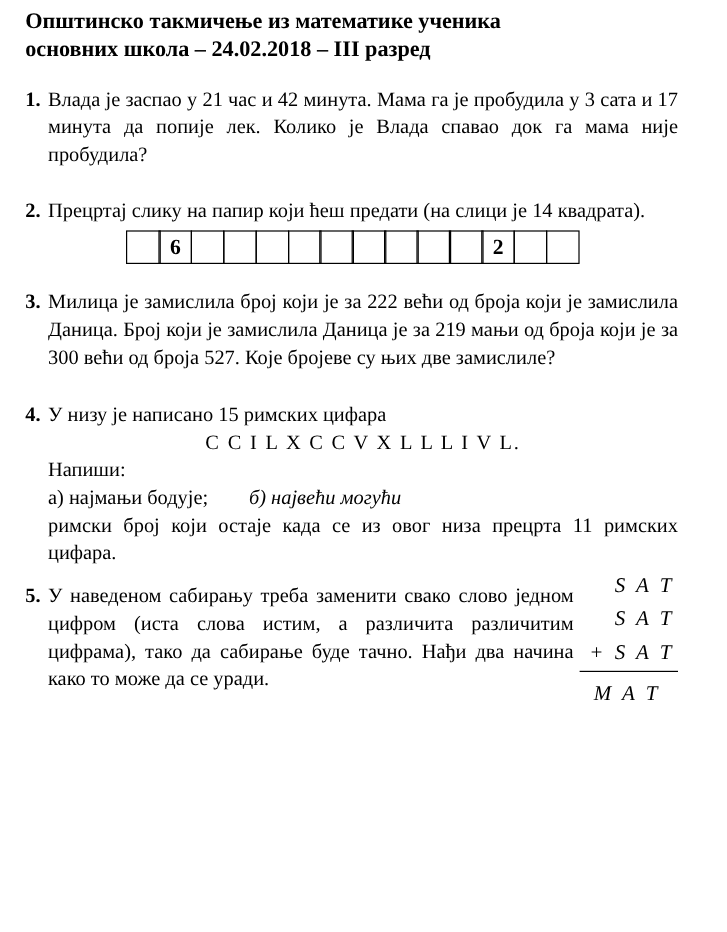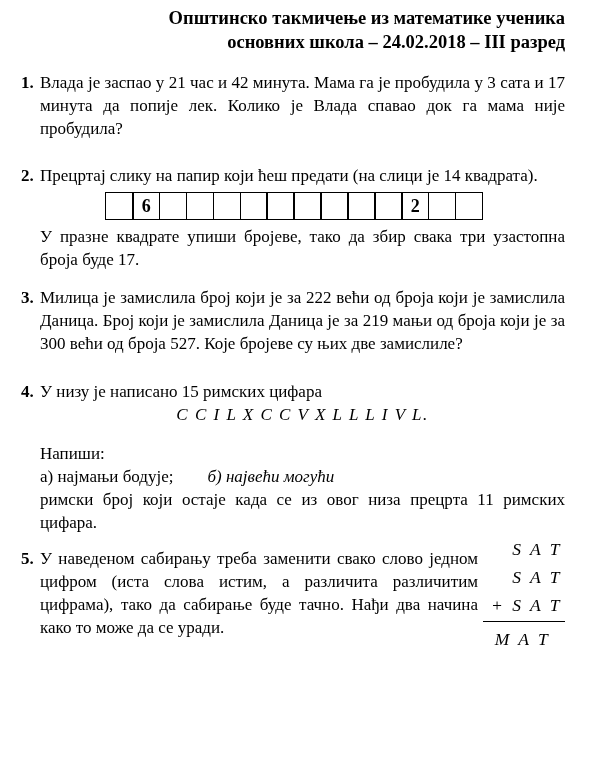--- a/index.html
+++ b/index.html
@@ -9,21 +9,21 @@
     box-sizing: border-box;
     background: #ffffff;
     color: #000000;
     font-family: "Liberation Serif", "DejaVu Serif", serif;
     font-size: 17px;
     line-height: 23px;
     padding: 6px 41px 0 21px;
     overflow: hidden;
   }
   .title {
-    text-align: right;
+    text-align: left;
     font-weight: bold;
     font-size: 18.5px;
     line-height: 24px;
     margin-bottom: 17px;
   }
   .problem { display: flex; }
   .p1 { margin-bottom: 24px; }
   .p2 { margin-bottom: 15px; }
   .p3 { margin-bottom: 25px; }
   .p4 { margin-bottom: 13px; }
@@ -49,23 +49,22 @@
     justify-content: center;
     font-weight: bold;
     font-size: 18px;
   }
   .cell + .cell { margin-left: -1.6px; }
 
   
   .roman {
     text-align: center;
     letter-spacing: 1.5px;
-    font-style: italic;
   }
-  .napisi { margin-top: 16px; }
+  .napisi { margin-top: 0; }
   .opt-b { margin-left: 34px; font-style: italic; }
 
   
   .p5-wrap { display: flex; }
   .p5-text { width: 438px; text-align: justify; }
   .addition {
     margin-left: auto;
     margin-top: -12px;
     font-style: italic;
     font-size: 17.5px;
@@ -111,21 +110,20 @@
         <div class="cell"></div>
         <div class="cell"></div>
         <div class="cell"></div>
         <div class="cell"></div>
         <div class="cell"></div>
         <div class="cell"></div>
         <div class="cell">2</div>
         <div class="cell"></div>
         <div class="cell"></div>
       </div>
-      <div class="just">У празне квадрате упиши бројеве, тако да збир свака три узастопна броја буде 17.</div>
     </div>
   </div>
 
   <div class="problem p3">
     <span class="num">3.</span>
     <div class="content just">Милица је замислила број који је за 222 већи од броја који је замислила Даница. Број који је замислила Даница је за 219 мањи од броја који је за 300 већи од броја 527. Које бројеве су њих две замислиле?</div>
   </div>
 
   <div class="problem p4">
     <span class="num">4.</span>

